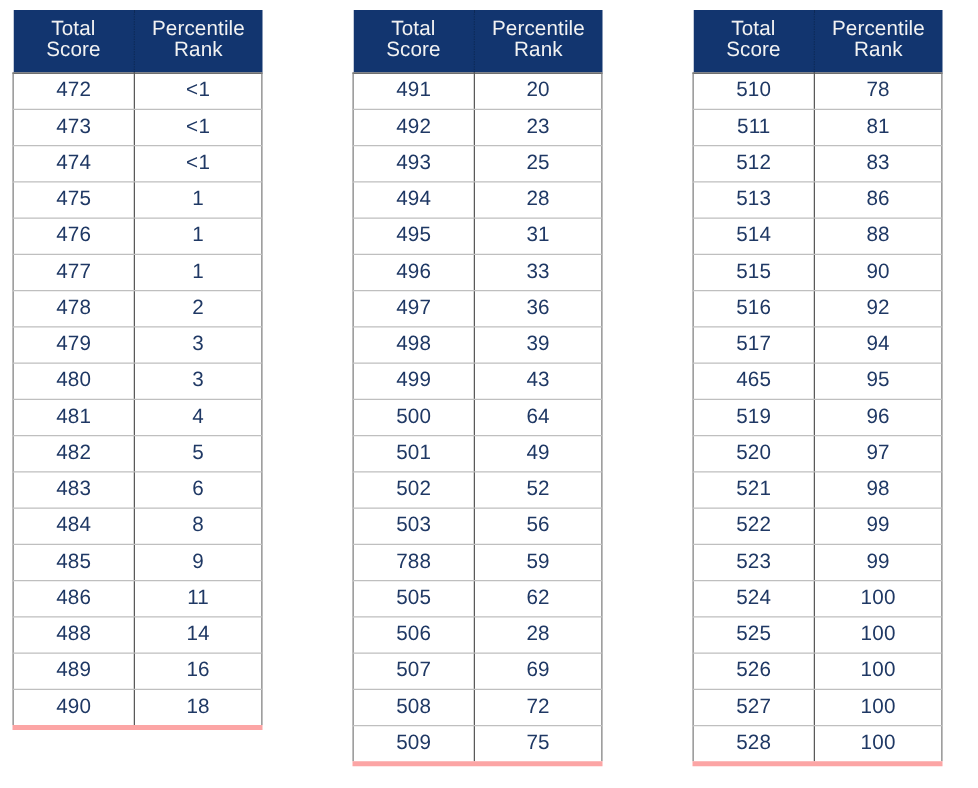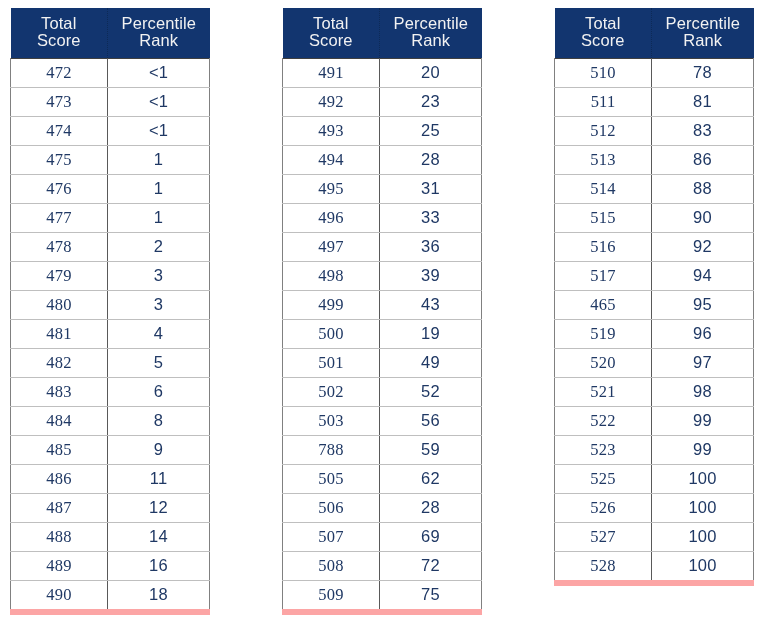--- a/index.html
+++ b/index.html
@@ -61,30 +61,29 @@
     padding: 0;
     border-top: 1px solid #BFBFBF;
     border-bottom: 1px solid #BFBFBF;
     background: #ffffff;
     vertical-align: middle;
     letter-spacing: 0.2px;
   }
   .score-table tbody td.cell-score {
     border-left: 1px solid #808080;
     border-right: 1px solid #595959;
-    font-family: Liberation Serif, serif;
   }
   .score-table tbody td.cell-rank {
     border-right: 1px solid #808080;
   }
   .score-table tbody tr:first-child td {
     border-top: 1px solid #404040;
   }
   .score-table tbody tr:last-child td {
-    border-bottom: 6px solid #fca5a5;
+    border-bottom: 4px solid #fca5a5;
     margin-left: 17px;
   }
 </style>
 </head>
 <body>
 
 <div id="tables-wrap">
 <table class="score-table">
       <colgroup>
         <col class="c-score">
@@ -157,24 +156,20 @@
         </tr>
         <tr>
           <td class="cell-score">485</td>
           <td class="cell-rank">9</td>
         </tr>
         <tr>
           <td class="cell-score">486</td>
           <td class="cell-rank">11</td>
         </tr>
         <tr>
-          <td class="cell-score">487</td>
-          <td class="cell-rank">12</td>
-        </tr>
-        <tr>
           <td class="cell-score">488</td>
           <td class="cell-rank">14</td>
         </tr>
         <tr>
           <td class="cell-score">489</td>
           <td class="cell-rank">16</td>
         </tr>
         <tr>
           <td class="cell-score">490</td>
           <td class="cell-rank">18</td>
@@ -230,21 +225,21 @@
         <tr>
           <td class="cell-score">498</td>
           <td class="cell-rank">39</td>
         </tr>
         <tr>
           <td class="cell-score">499</td>
           <td class="cell-rank">43</td>
         </tr>
         <tr>
           <td class="cell-score">500</td>
-          <td class="cell-rank">19</td>
+          <td class="cell-rank">64</td>
         </tr>
         <tr>
           <td class="cell-score">501</td>
           <td class="cell-rank">49</td>
         </tr>
         <tr>
           <td class="cell-score">502</td>
           <td class="cell-rank">52</td>
         </tr>
         <tr>
@@ -345,20 +340,24 @@
         </tr>
         <tr>
           <td class="cell-score">522</td>
           <td class="cell-rank">99</td>
         </tr>
         <tr>
           <td class="cell-score">523</td>
           <td class="cell-rank">99</td>
         </tr>
         <tr>
+          <td class="cell-score">524</td>
+          <td class="cell-rank">100</td>
+        </tr>
+        <tr>
           <td class="cell-score">525</td>
           <td class="cell-rank">100</td>
         </tr>
         <tr>
           <td class="cell-score">526</td>
           <td class="cell-rank">100</td>
         </tr>
         <tr>
           <td class="cell-score">527</td>
           <td class="cell-rank">100</td>

